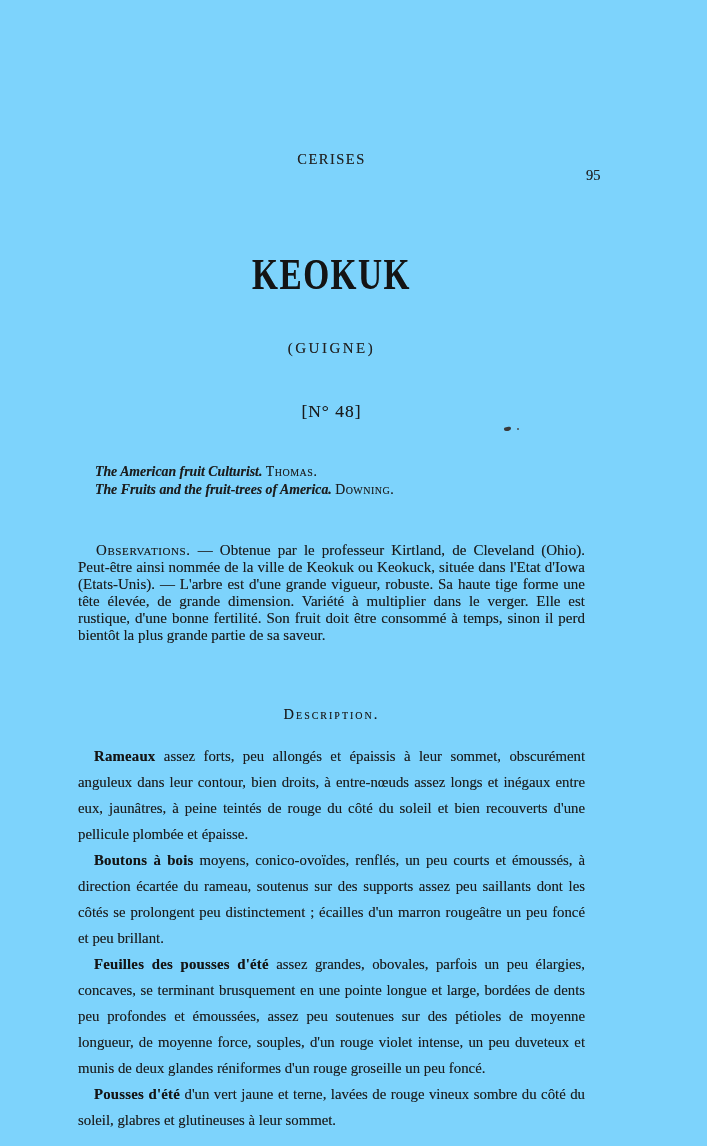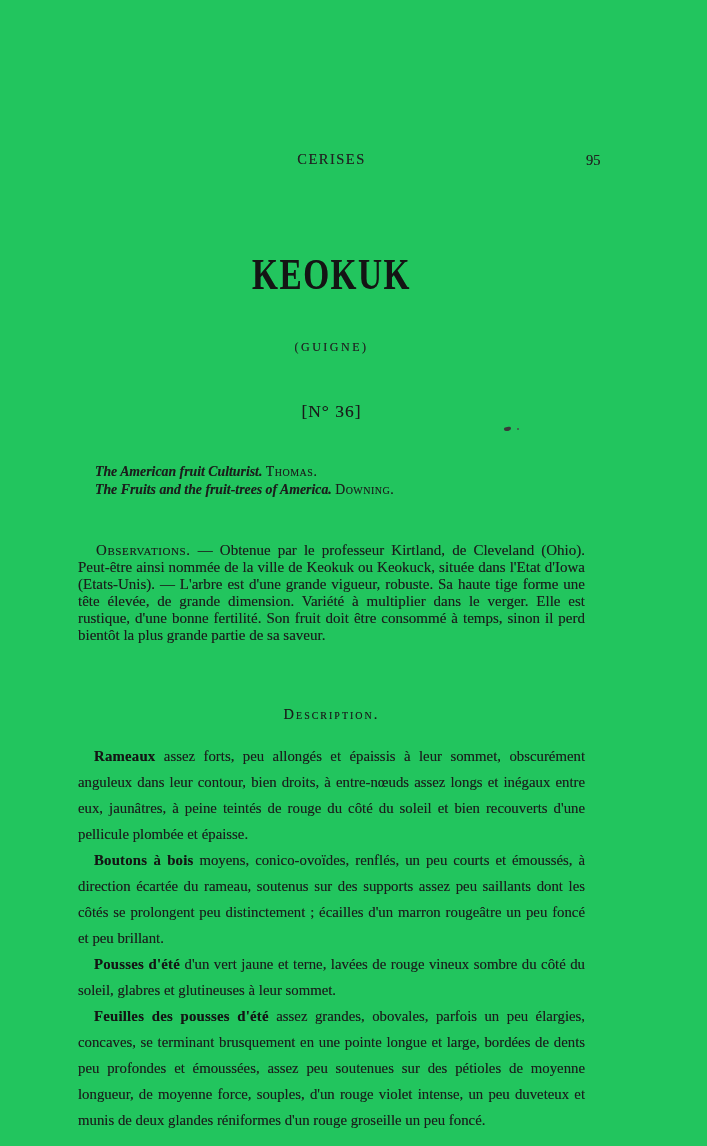--- a/index.html
+++ b/index.html
@@ -4,42 +4,42 @@
 <style>
   html, body {
     margin: 0;
     padding: 0;
     background: #ffffff;
   }
   #book-page {
     position: relative;
     width: 707px;
     height: 1146px;
-    background: #22c55e;
+    background: #7dd3fc;
     overflow: hidden;
     font-family: "Liberation Serif", "DejaVu Serif", serif;
     color: #1c1c1c;
     text-shadow: 0 0 0.5px rgba(20,20,20,0.45);
   }
   
   .running-header {
     position: absolute;
     top: 150px;
     left: 78px;
     width: 507px;
     text-align: center;
   }
   .running-title {
     font-size: 14.5px;
     letter-spacing: 1.5px;
     color: #222;
   }
   .page-number {
     position: absolute;
-    top: 152px;
+    top: 167px;
     left: 586px;
     font-size: 14.5px;
     color: #222;
   }
   
   .variety-title {
     position: absolute;
     top: 248px;
     left: 78px;
     width: 507px;
@@ -51,21 +51,21 @@
     transform-origin: 50% 50%;
     white-space: nowrap;
     color: #141414;
   }
   .variety-subtitle {
     position: absolute;
     top: 340px;
     left: 78px;
     width: 507px;
     text-align: center;
-    font-size: 12px;
+    font-size: 15px;
     letter-spacing: 2.5px;
     color: #222;
   }
   .catalog-number {
     position: absolute;
     top: 401px;
     left: 78px;
     width: 507px;
     text-align: center;
     font-size: 17.5px;
@@ -165,21 +165,21 @@
 
   <div class="running-header">
     <span class="running-title">CERISES</span>
   </div>
   <div class="page-number">95</div>
 
   <div class="variety-title">KEOKUK</div>
 
   <div class="variety-subtitle">(GUIGNE)</div>
 
-  <div class="catalog-number">[N° 36]</div>
+  <div class="catalog-number">[N° 48]</div>
 
   <div class="speck-a"></div>
   <div class="speck-b"></div>
 
   <div class="references">
     <div class="ref-line">
       <span class="ref-work">The American fruit Culturist.</span>
       <span class="ref-author">Thomas.</span>
     </div>
     <div class="ref-line">
@@ -195,22 +195,22 @@
   <div class="description-section">
     <p class="desc-par">
       <b class="lead">Rameaux</b>
       <span>assez forts, peu allongés et épaissis à leur sommet, obscurément anguleux dans leur contour, bien droits, à entre-nœuds assez longs et inégaux entre eux, jaunâtres, à peine teintés de rouge du côté du soleil et bien recouverts d'une pellicule plombée et épaisse.</span>
     </p>
     <p class="desc-par">
       <b class="lead">Boutons à bois</b>
       <span>moyens, conico-ovoïdes, renflés, un peu courts et émoussés, à direction écartée du rameau, soutenus sur des supports assez peu saillants dont les côtés se prolongent peu distinctement ; écailles d'un marron rougeâtre un peu foncé et peu brillant.</span>
     </p>
     <p class="desc-par">
+      <b class="lead">Feuilles des pousses d'été</b>
+      <span>assez grandes, obovales, parfois un peu élargies, concaves, se terminant brusquement en une pointe longue et large, bordées de dents peu profondes et émoussées, assez peu soutenues sur des pétioles de moyenne longueur, de moyenne force, souples, d'un rouge violet intense, un peu duveteux et munis de deux glandes réniformes d'un rouge groseille un peu foncé.</span>
+    </p>
+    <p class="desc-par">
       <b class="lead">Pousses d'été</b>
       <span>d'un vert jaune et terne, lavées de rouge vineux sombre du côté du soleil, glabres et glutineuses à leur sommet.</span>
     </p>
-    <p class="desc-par">
-      <b class="lead">Feuilles des pousses d'été</b>
-      <span>assez grandes, obovales, parfois un peu élargies, concaves, se terminant brusquement en une pointe longue et large, bordées de dents peu profondes et émoussées, assez peu soutenues sur des pétioles de moyenne longueur, de moyenne force, souples, d'un rouge violet intense, un peu duveteux et munis de deux glandes réniformes d'un rouge groseille un peu foncé.</span>
-    </p>
   </div>
 
 </div>
 
 </body></html>

